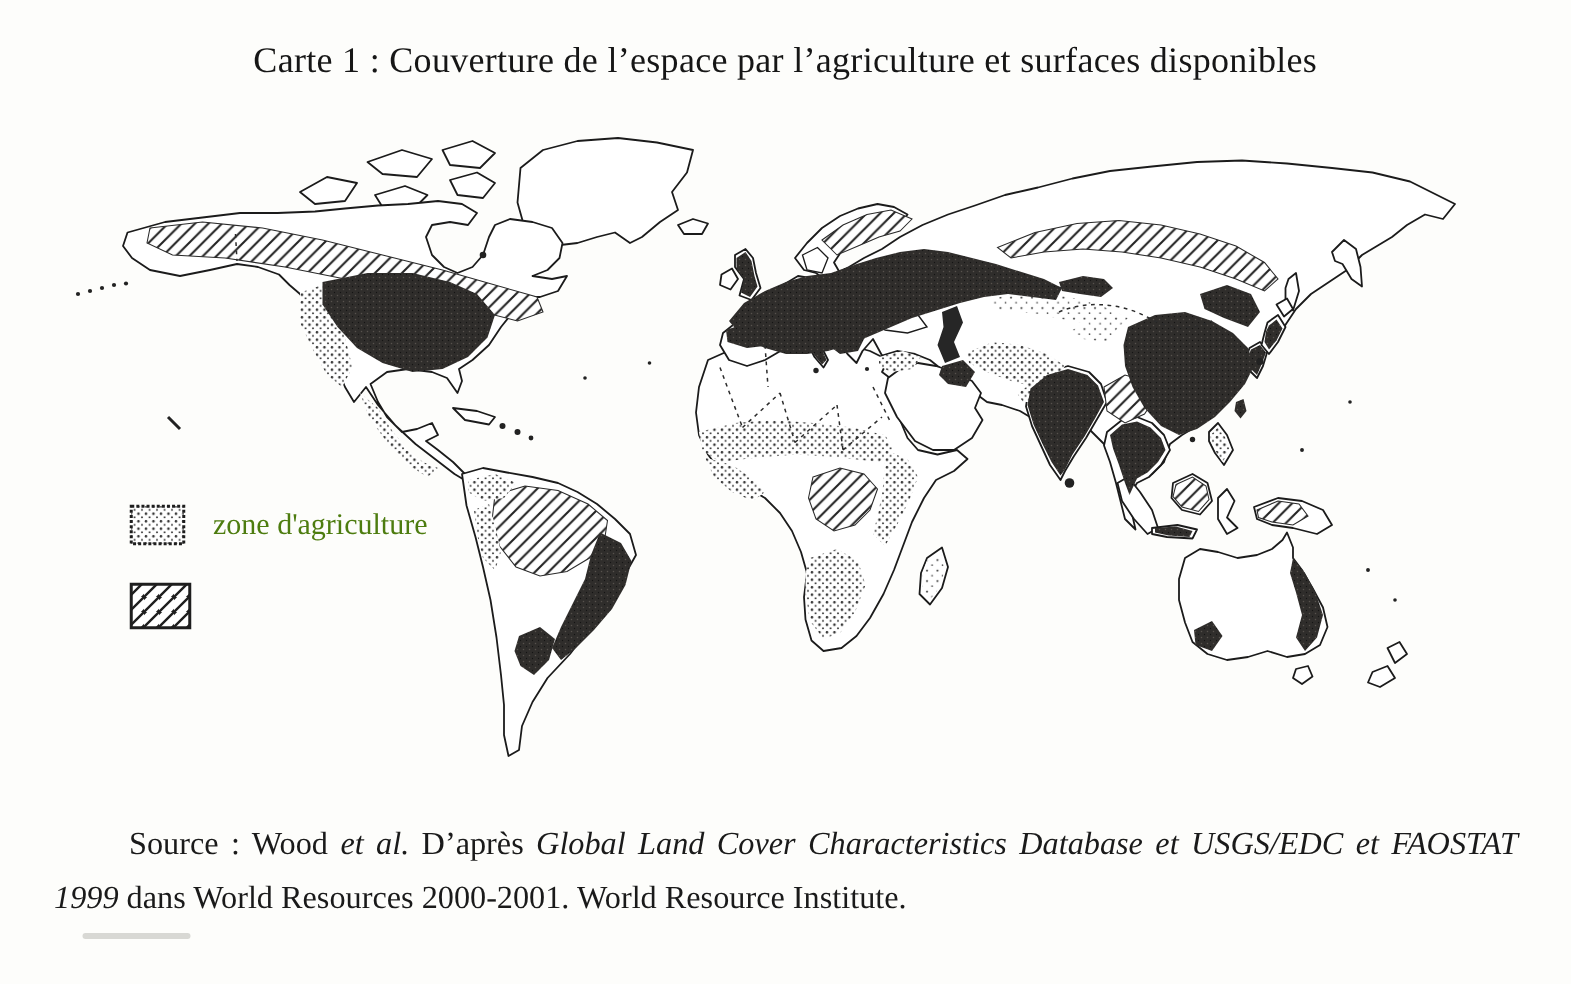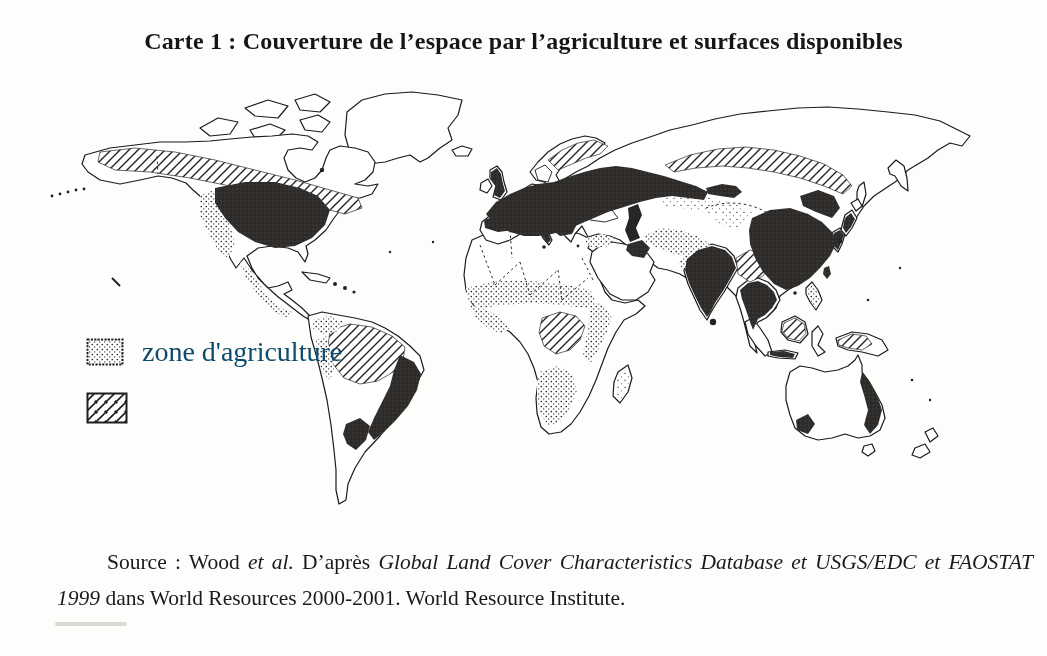--- a/index.html
+++ b/index.html
@@ -8,38 +8,37 @@
     width:1047px;height:656px;
     margin:0 auto;
     background:#fdfdfb;
     overflow:hidden;
     font-family:"Liberation Serif","DejaVu Serif",serif;
     color:#1b1b1b;
   }
   .title{
     position:absolute;top:28px;left:0;right:0;
     text-align:center;
-    font-size:24px;font-weight:bold;
+    font-size:24px;font-weight:normal;
     letter-spacing:.2px;
     color:#161616;
   }
   .map-layer{position:absolute;left:0;top:0;width:1047px;height:656px;}
   .legend{
     position:absolute;left:86px;top:336px;width:240px;
   }
   .legend-row{display:flex;align-items:center;margin-bottom:24px;}
   .legend-row .swatch{flex:0 0 auto;margin-right:18px;}
-  .legend-label{font-size:28px;color:#0c4a6e;white-space:nowrap;text-align:right;}
+  .legend-label{font-size:20px;color:#4d7c0f;white-space:nowrap;text-align:right;}
   .source{
     position:absolute;left:36px;top:522px;width:976px;
     font-size:21.5px;line-height:36px;
     text-align:justify;
     text-indent:50px;
     color:#1a1a1a;
-    margin-left:21px;
   }
   .source .it{font-style:italic;}
   .smudge{
     position:absolute;left:55px;top:622px;width:72px;height:4px;
     background:#d8d8d4;border-radius:2px;
   }
 </style>
 </head>
 <body>
 

